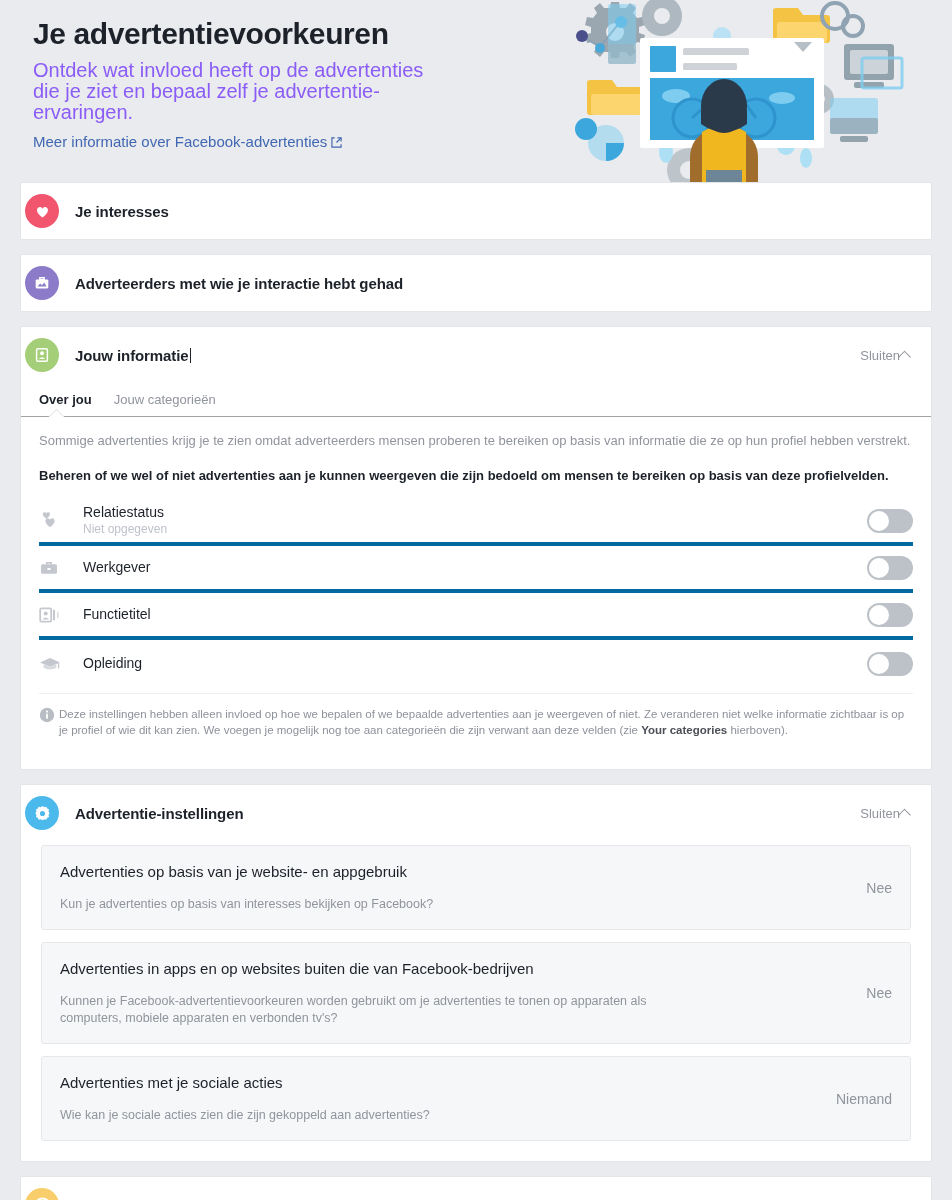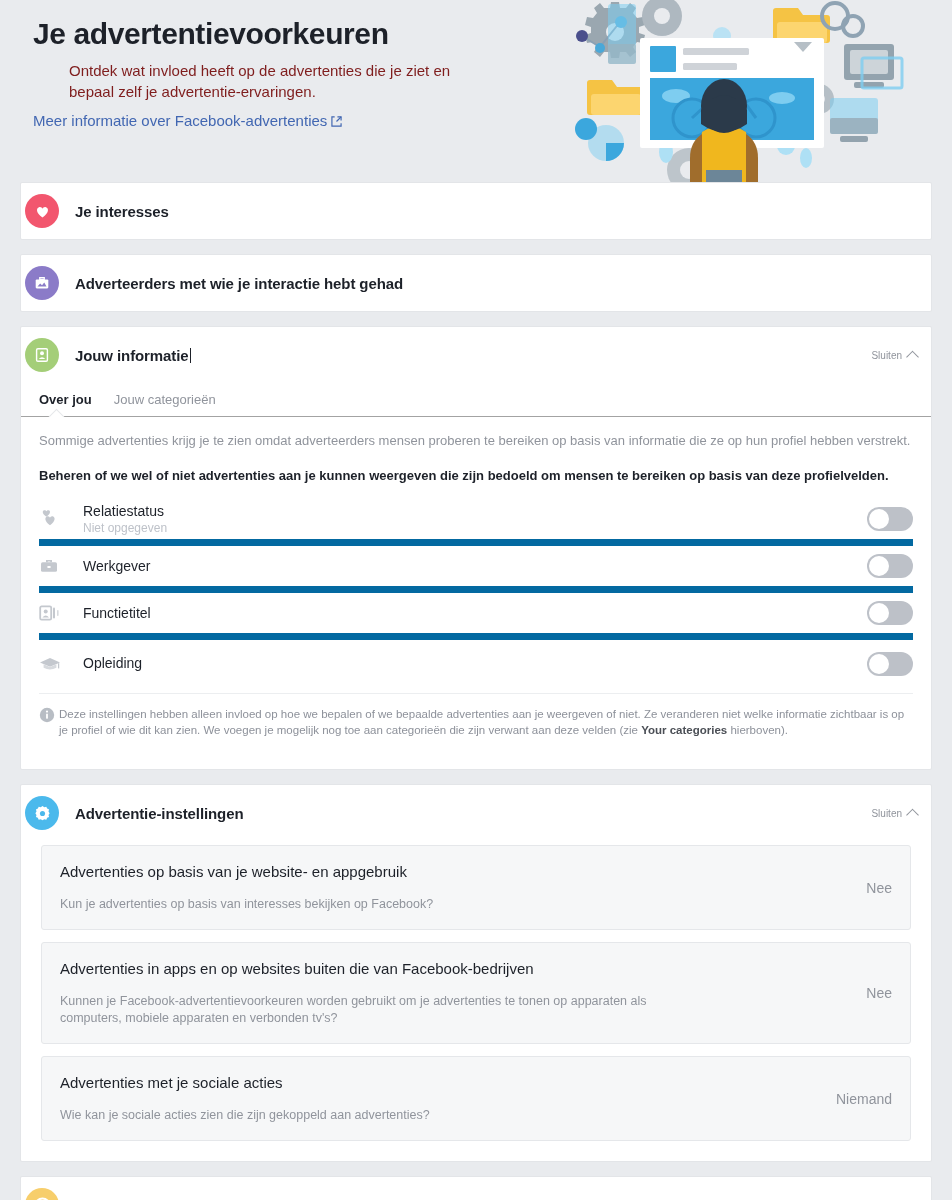--- a/index.html
+++ b/index.html
@@ -18,23 +18,22 @@
     height: 182px;
     background: #e9ebee;
     overflow: hidden;
   }
   .hero-text { position: absolute; left: 33px; top: 14px; width: 520px; z-index: 3; }
   .hero-title {
     font-size: 30px; font-weight: bold; color: #1d2129;
     letter-spacing: -0.4px; line-height: 40px;
   }
   .hero-sub {
-    margin-top: 6px; font-size: 15px; color: #7f1d1d; line-height: 21px;
+    margin-top: 6px; font-size: 20px; color: #8b5cf6; line-height: 21px;
     max-width: 400px;
-    margin-left: 36px;
   }
   .hero-link {
     display: inline-block; margin-top: 10px;
     font-size: 15px; color: #4267b2; text-decoration: none;
   }
   .hero-link .ext { display: inline-block; margin-left: 4px; vertical-align: -1px; }
 
   
   .illus { position: absolute; right: 8px; top: 0; width: 400px; height: 182px; z-index: 1; }
 
@@ -58,22 +57,22 @@
   .sec-title {
     margin-left: 16px;
     font-size: 15px; font-weight: bold; color: #1d2129;
     letter-spacing: -0.1px;
   }
   .caret-cursor {
     display: inline-block; width: 1px; height: 15px;
     background: #1d2129; vertical-align: -2px; margin-left: 1px;
   }
   .close-link {
-    position: absolute; right: 14px; top: 50%; transform: translateY(-50%);
-    font-size: 10px; color: #90949c; display: flex; align-items: center; gap: 6px;
+    position: absolute; right: 22px; top: 50%; transform: translateY(-50%);
+    font-size: 13px; color: #90949c; display: flex; align-items: center; 
     cursor: pointer;
   }
   .chev-up {
     width: 9px; height: 9px;
     border-left: 1.4px solid #90949c; border-top: 1.4px solid #90949c;
     transform: rotate(45deg); position: relative; top: 2px;
   }
 
   
   .tabs {
@@ -94,21 +93,21 @@
   
   .body-copy { padding: 14px 18px 2px 18px; }
   .p-muted { font-size: 13px; color: #90949c; line-height: 19px; }
   .p-bold { font-size: 13px; color: #1d2129; font-weight: bold; line-height: 19px; margin-top: 16px; }
 
   
   .rows { padding: 0 18px 0 18px; margin-top: 12px; }
   .field-row {
     display: flex; align-items: center;
     height: 47px;
-    border-bottom: 7px solid #0369a1;
+    border-bottom: 4px solid #0369a1;
   }
   .field-row:last-child { border-bottom: none; }
   .f-icon { width: 44px; flex: 0 0 44px; display: flex; align-items: center; justify-content: flex-start; }
   .f-text { flex: 1 1 auto; }
   .f-label { font-size: 14px; color: #1d2129; line-height: 17px; }
   .f-sub { font-size: 12px; color: #bec2c9; line-height: 15px; margin-top: 1px; }
   .toggle {
     width: 46px; height: 24px; border-radius: 12px;
     background: #bdc1c8; position: relative; flex: 0 0 auto; cursor: pointer;
   }

